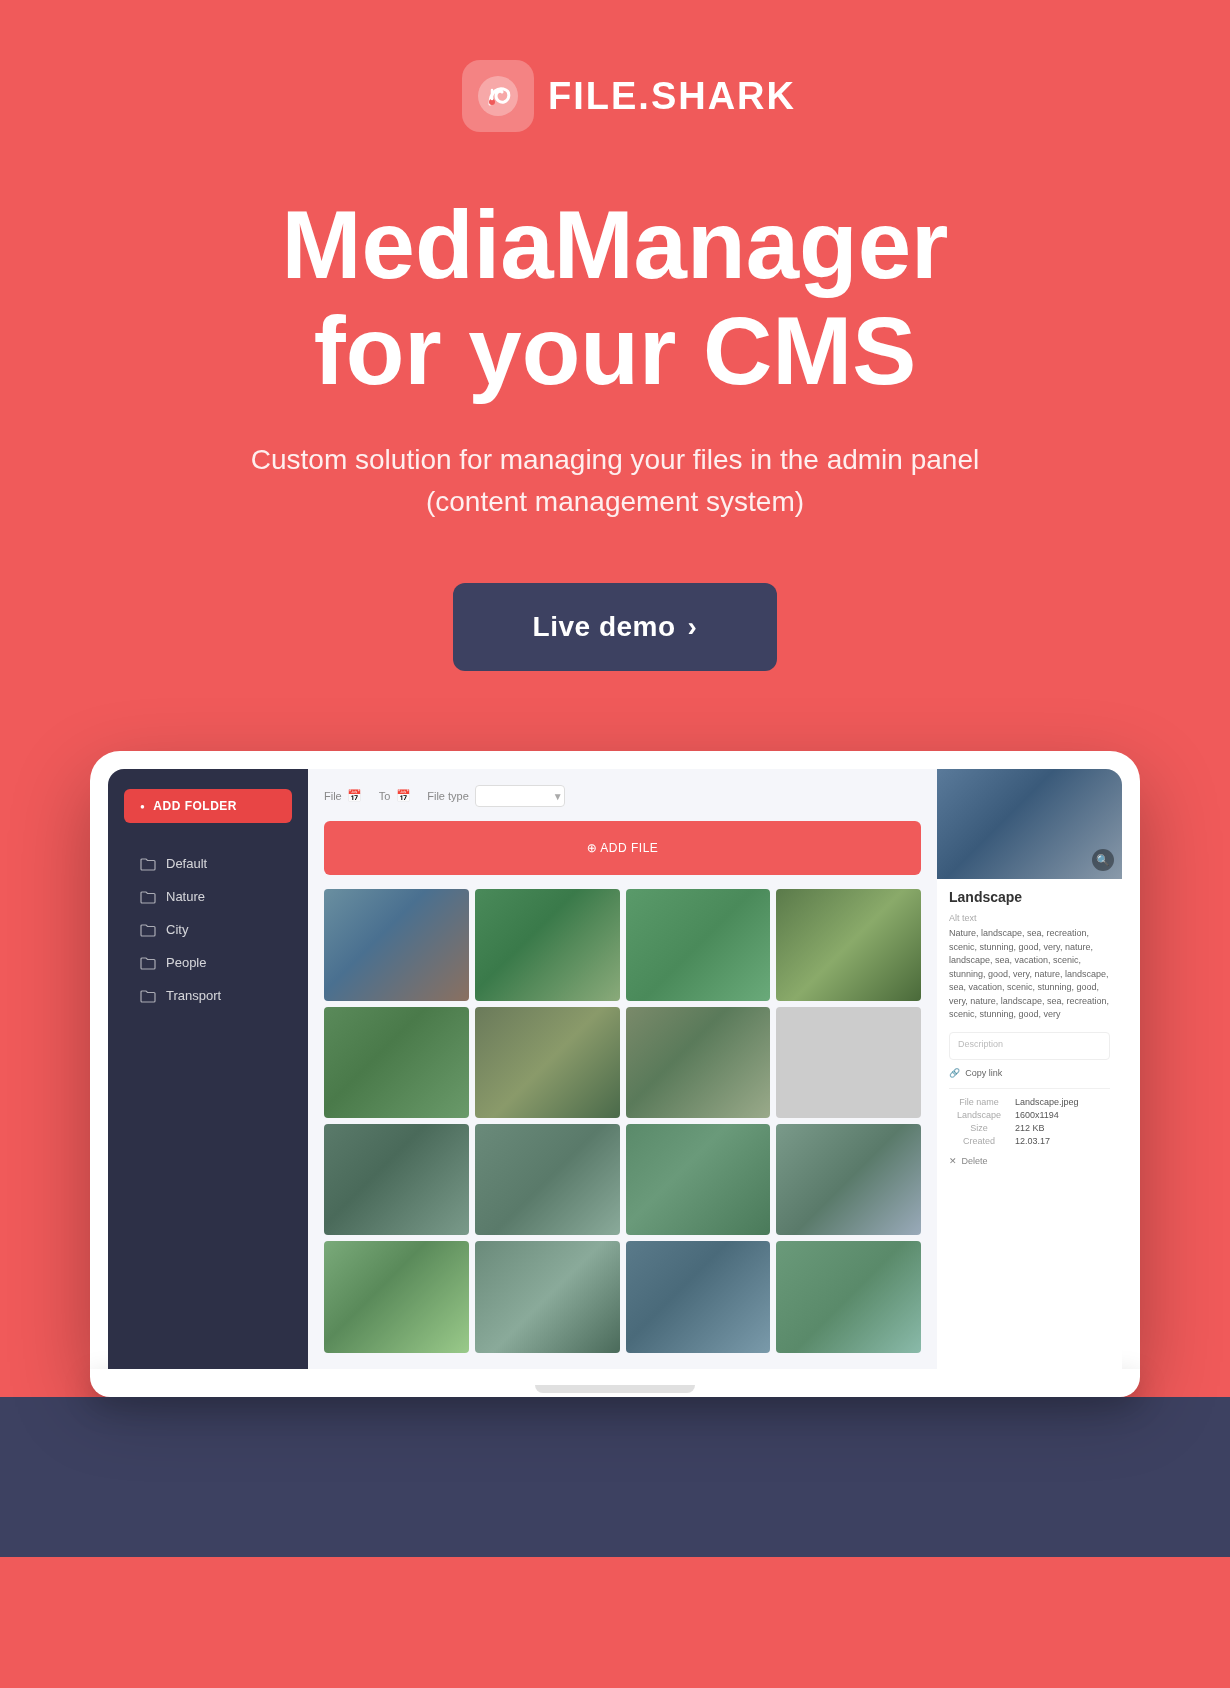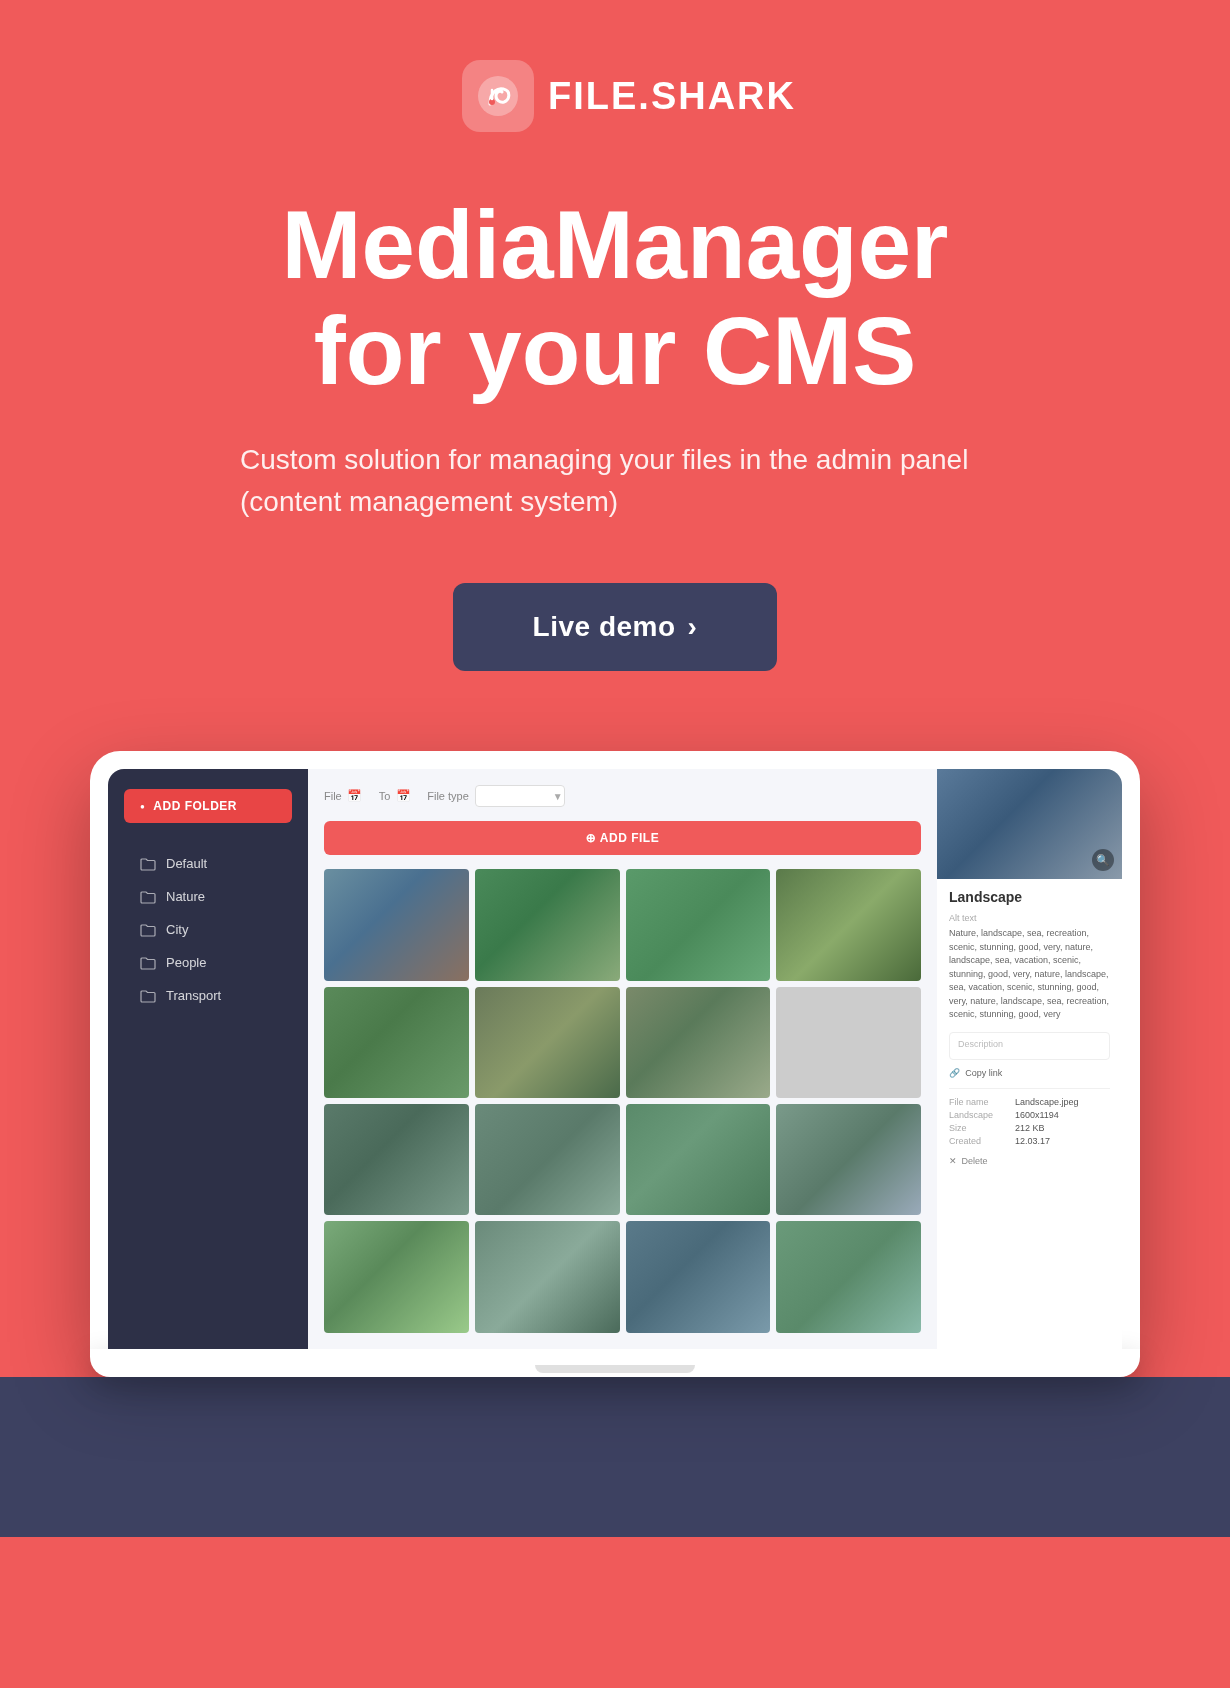--- a/index.html
+++ b/index.html
@@ -57,20 +57,21 @@
       color: white;
       text-align: center;
       line-height: 1.1;
       margin-bottom: 36px;
       max-width: 900px;
     }
 
     .hero-subtitle {
       font-size: 28px;
       color: rgba(255,255,255,0.9);
+      text-align: center;
       line-height: 1.5;
       max-width: 750px;
       margin-bottom: 60px;
       font-weight: 400;
     }
 
     .live-demo-btn {
       background: #3d4161;
       color: white;
       border: none;
@@ -194,23 +195,23 @@
     .calendar-icon {
       color: #aaa;
       font-size: 12px;
     }
 
     .add-file-btn {
       background: #f05a5a;
       color: white;
       border: none;
       border-radius: 6px;
-      padding: 10px;
+      padding: 20px;
       font-size: 12px;
-      font-weight: 700;
+      font-weight: 400;
       cursor: pointer;
       display: flex;
       align-items: center;
       justify-content: center;
       gap: 8px;
       width: 100%;
       margin-bottom: 14px;
       letter-spacing: 0.5px;
     }
 
@@ -317,20 +318,21 @@
       font-size: 9px;
       color: #666;
       margin-bottom: 10px;
       cursor: pointer;
     }
 
     .detail-meta {
       border-top: 1px solid #f0f0f0;
       padding-top: 8px;
       margin-bottom: 10px;
+      text-align: center;
     }
 
     .detail-meta-row {
       display: flex;
       gap: 6px;
       margin-bottom: 3px;
     }
 
     .detail-meta-label {
       font-size: 9px;

